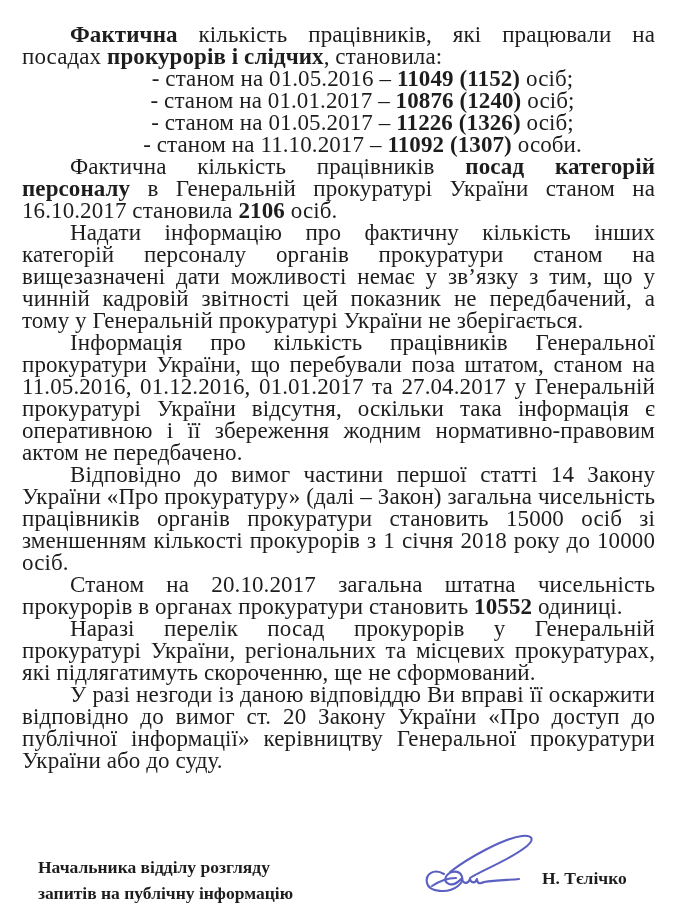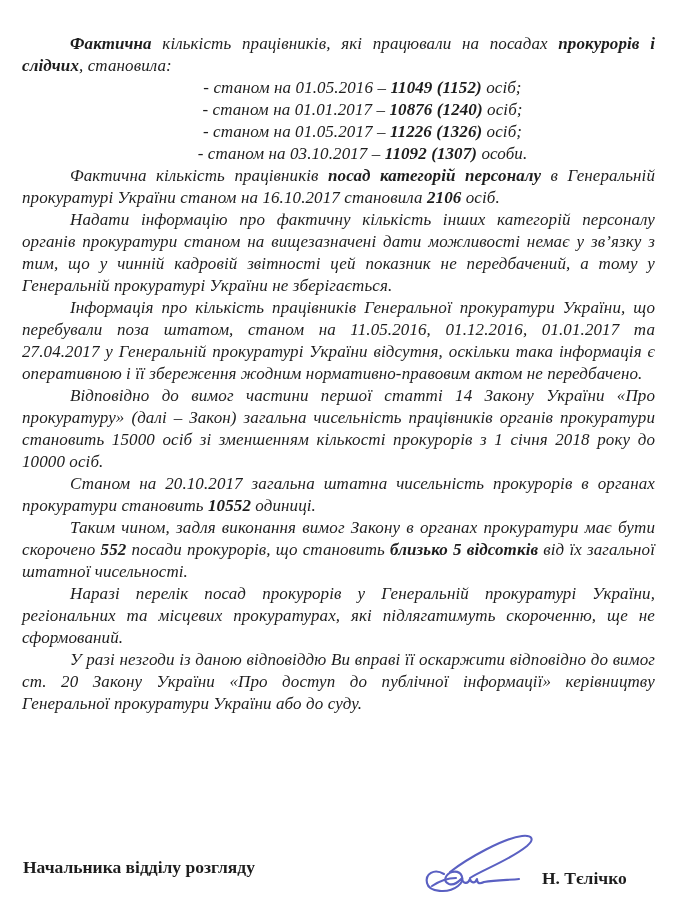--- a/index.html
+++ b/index.html
@@ -11,27 +11,26 @@
     position: relative;
     width: 690px;
     height: 917px;
     background: #ffffff;
     overflow: hidden;
     font-family: "Liberation Serif", "DejaVu Serif", serif;
     color: #1d1d1d;
   }
   .doc-body {
     position: absolute;
-    top: 33px;
+    top: 24px;
     left: 22px;
     width: 633px;
-    font-size: 17px;
+    font-size: 23px;
     line-height: 22px;
     letter-spacing: 0.1px;
-    font-style: italic;
   }
   .doc-body p {
     margin: 0;
   }
   p.paragraph {
     text-align: justify;
     text-indent: 48px;
   }
   p.list-item {
     text-align: center;
@@ -43,21 +42,21 @@
   }
   .signature-block {
     position: absolute;
     left: 22px;
     top: 840px;
     width: 633px;
     height: 70px;
   }
   .sig-title {
     position: absolute;
-    left: 1px;
+    left: 16px;
     top: 14px;
     font-size: 17.5px;
     font-weight: bold;
     line-height: 26px;
     white-space: nowrap;
   }
   .sig-ink {
     position: absolute;
     left: 400px;
     top: -6px;
@@ -77,34 +76,34 @@
 </head>
 <body>
 
 <div class="page" style="color: rgb(29, 29, 29); background: rgb(255, 255, 255);">
 
   <div class="doc-body" id="doc-body">
       <p class="paragraph"><span class="b">Фактична</span><span> кількість працівників, які працювали на посадах </span><span class="b">прокурорів і слідчих</span><span>, становила:</span></p>
       <p class="list-item"><span>- станом на 01.05.2016 – </span><span class="b">11049 (1152)</span><span> осіб;</span></p>
       <p class="list-item"><span>- станом на 01.01.2017 – </span><span class="b">10876 (1240)</span><span> осіб;</span></p>
       <p class="list-item"><span>- станом на 01.05.2017 – </span><span class="b">11226 (1326)</span><span> осіб;</span></p>
-      <p class="list-item"><span>- станом на 03.10.2017 – </span><span class="b">11092 (1307)</span><span> особи.</span></p>
+      <p class="list-item"><span>- станом на 11.10.2017 – </span><span class="b">11092 (1307)</span><span> особи.</span></p>
       <p class="paragraph"><span>Фактична кількість працівників </span><span class="b">посад категорій персоналу</span><span> в Генеральній прокуратурі України станом на 16.10.2017 становила </span><span class="b">2106</span><span> осіб.</span></p>
       <p class="paragraph"><span>Надати інформацію про фактичну кількість інших категорій персоналу органів прокуратури станом на вищезазначені дати можливості немає у зв’язку з тим, що у чинній кадровій звітності цей показник не передбачений, а тому у Генеральній прокуратурі України не зберігається.</span></p>
       <p class="paragraph"><span>Інформація про кількість працівників Генеральної прокуратури України, що перебували поза штатом, станом на 11.05.2016, 01.12.2016, 01.01.2017 та 27.04.2017 у Генеральній прокуратурі України відсутня, оскільки така інформація є оперативною і її збереження жодним нормативно-правовим актом не передбачено.</span></p>
       <p class="paragraph"><span>Відповідно до вимог частини першої статті 14 Закону України «Про прокуратуру» (далі – Закон) загальна чисельність працівників органів прокуратури становить 15000 осіб зі зменшенням кількості прокурорів з 1 січня 2018 року до 10000 осіб.</span></p>
       <p class="paragraph"><span>Станом на 20.10.2017 загальна штатна чисельність прокурорів в органах прокуратури становить </span><span class="b">10552</span><span> одиниці.</span></p>
-      <p class="paragraph"><span>Таким чином, задля виконання вимог Закону в органах прокуратури має бути скорочено </span><span class="b">552</span><span> посади прокурорів, що становить </span><span class="b">близько 5 відсотків</span><span> від їх загальної штатної чисельності.</span></p>
       <p class="paragraph"><span>Наразі перелік посад прокурорів у Генеральній прокуратурі України, регіональних та місцевих прокуратурах, які підлягатимуть скороченню, ще не сформований.</span></p>
       <p class="paragraph"><span>У разі незгоди із даною відповіддю Ви вправі її оскаржити відповідно до вимог ст. 20 Закону України «Про доступ до публічної інформації» керівництву Генеральної прокуратури України або до суду.</span></p>
     </div>
 
   <div class="signature-block">
     <div class="sig-title">
       <div>Начальника відділу розгляду</div>
+      <div>запитів на публічну інформацію</div>
     </div>
     <svg class="sig-ink" viewBox="0 0 125 64" aria-hidden="true">
       <g fill="none" stroke-width="2.1" stroke-linecap="round" stroke-linejoin="round" class="ink-stroke" stroke="#5a60c2">
         <path d="M 22 40 C 12 34, 3 40, 5 49 C 7 58, 26 60, 36 52 C 44 46, 40 36, 30 38 C 24 40, 20 47, 27 50 C 33 52, 37 47, 40 44"></path>
         <path d="M 28 38 C 46 24, 82 4, 100 2 C 110 1, 113 5, 105 12 C 88 26, 60 36, 48 44"></path>
         <path d="M 40 46 C 42 50, 46 50, 48 45 C 49 49, 53 50, 55 45 C 55 50, 58 50, 62 48 C 74 46, 88 46, 97 45"></path>
         <path d="M 10 52 C 16 48, 26 44, 34 44"></path>
       </g>
     </svg>
     <div class="sig-name">Н. Тєлічко</div>

